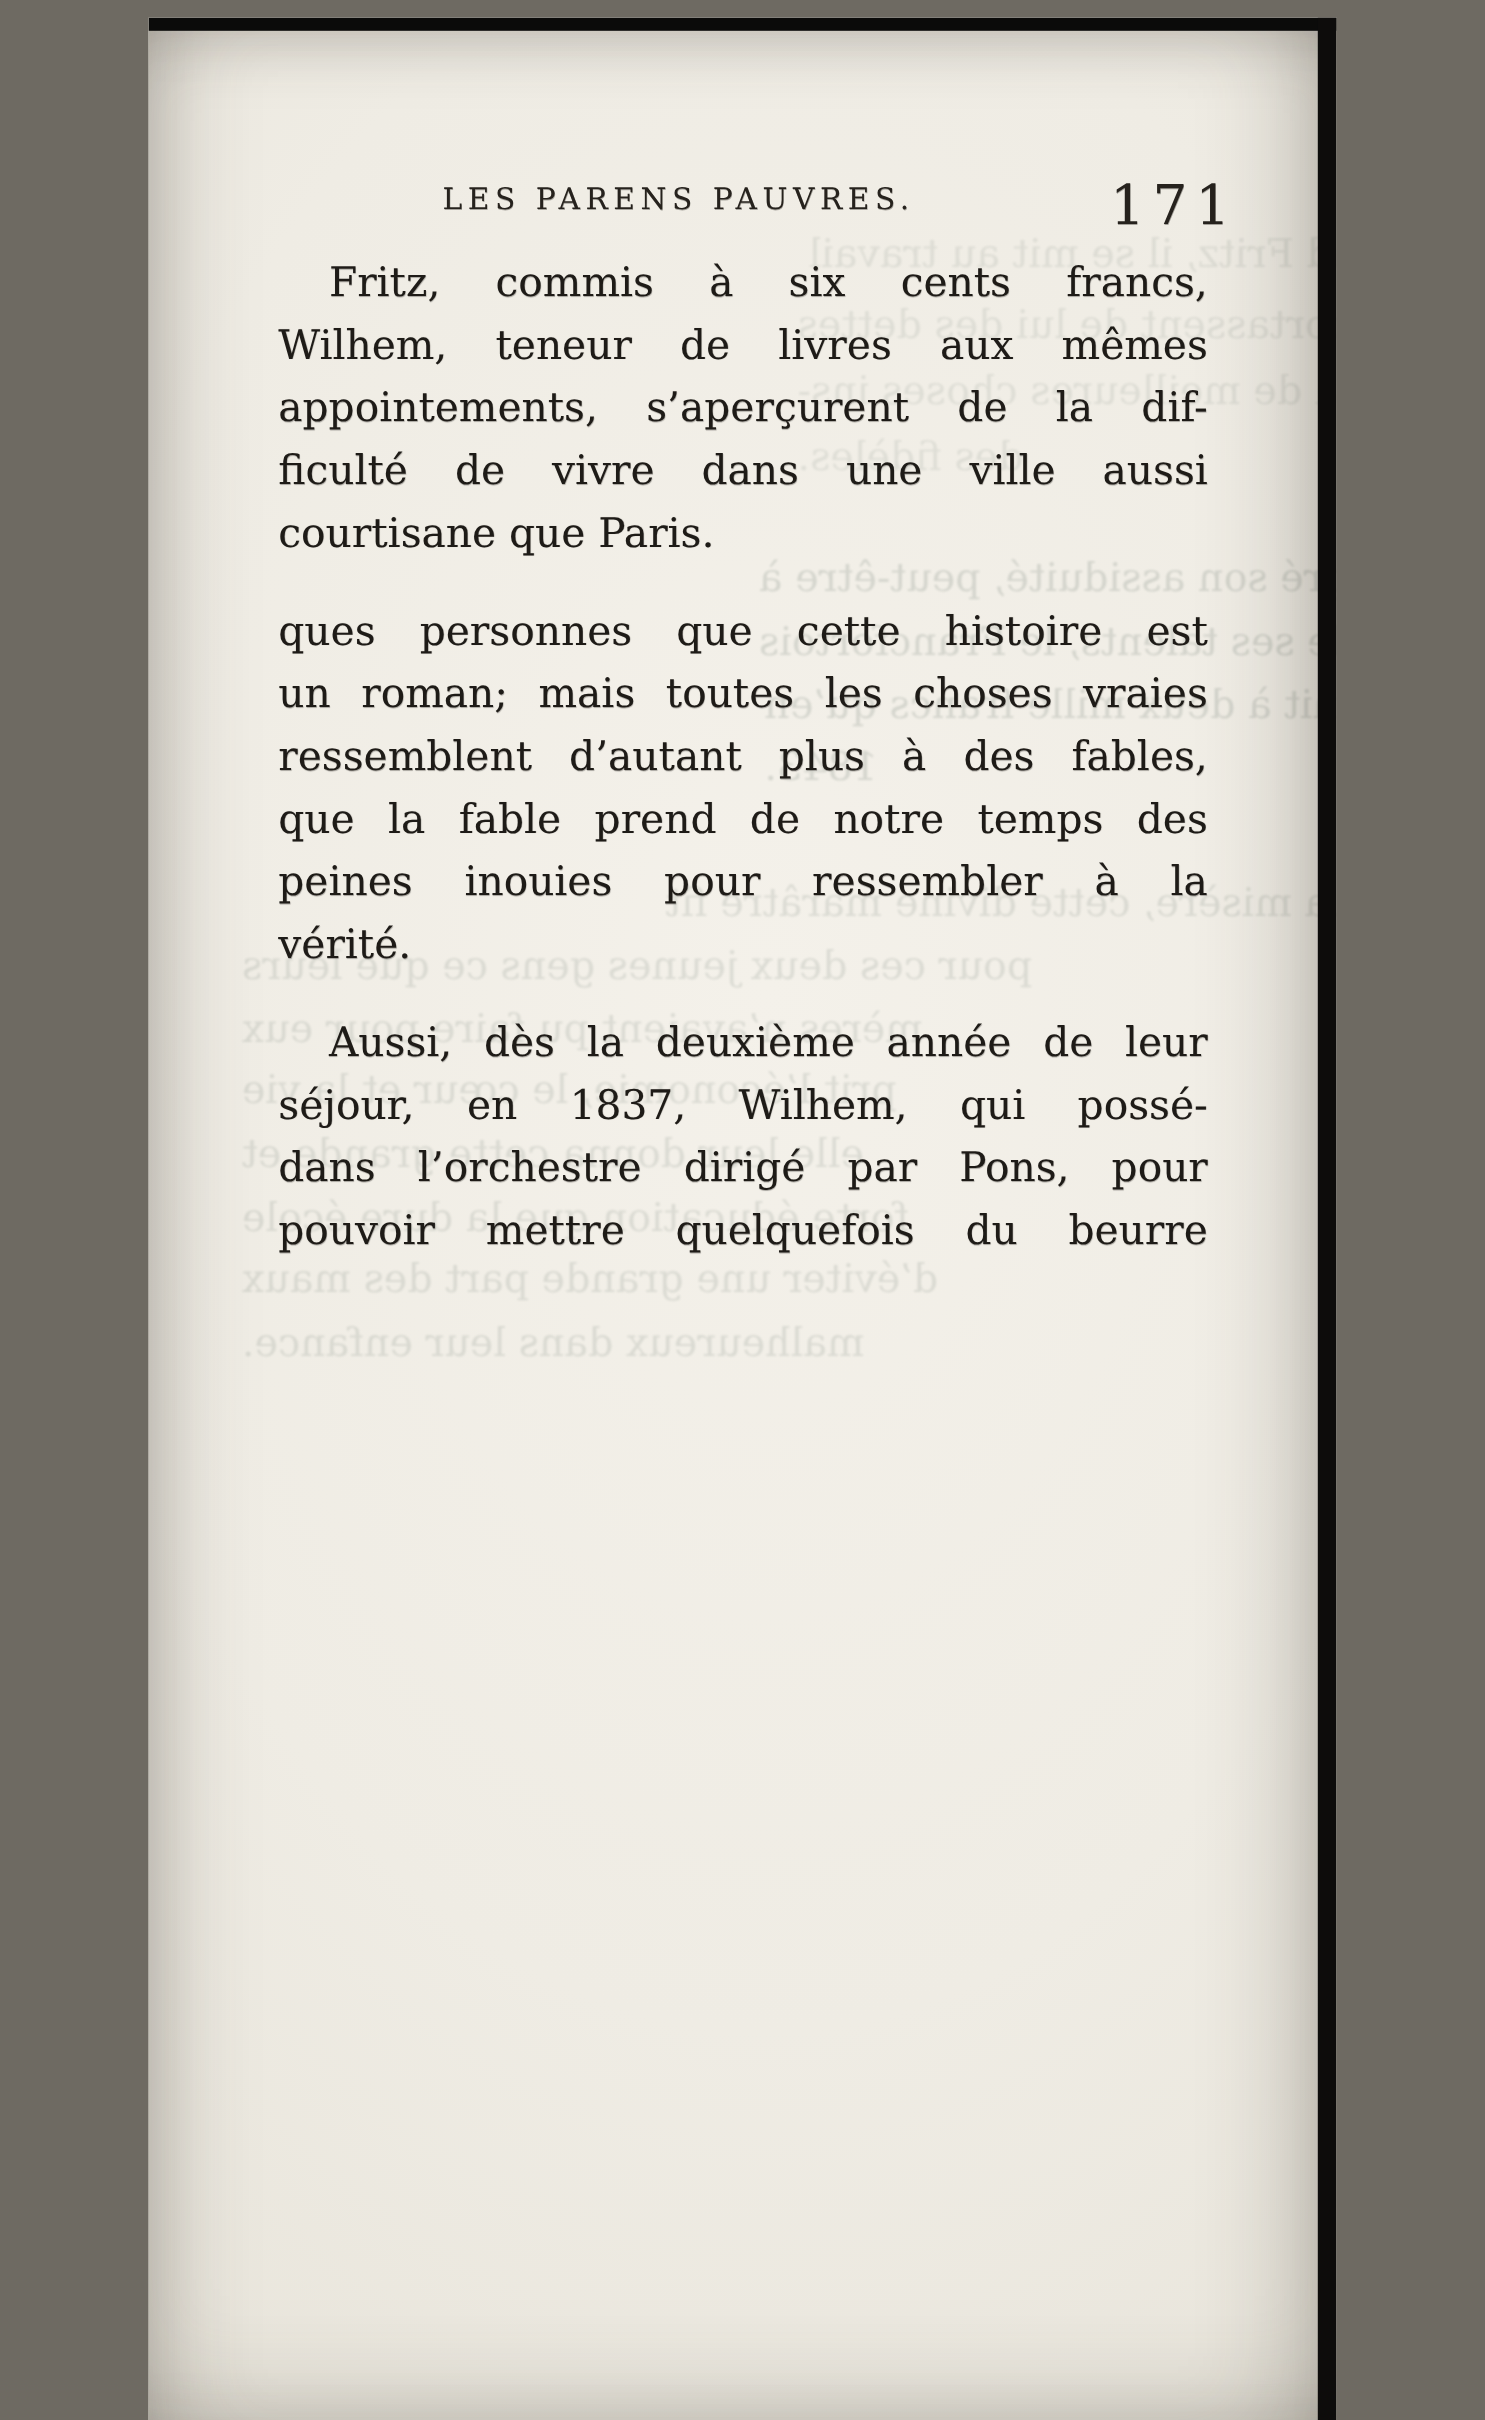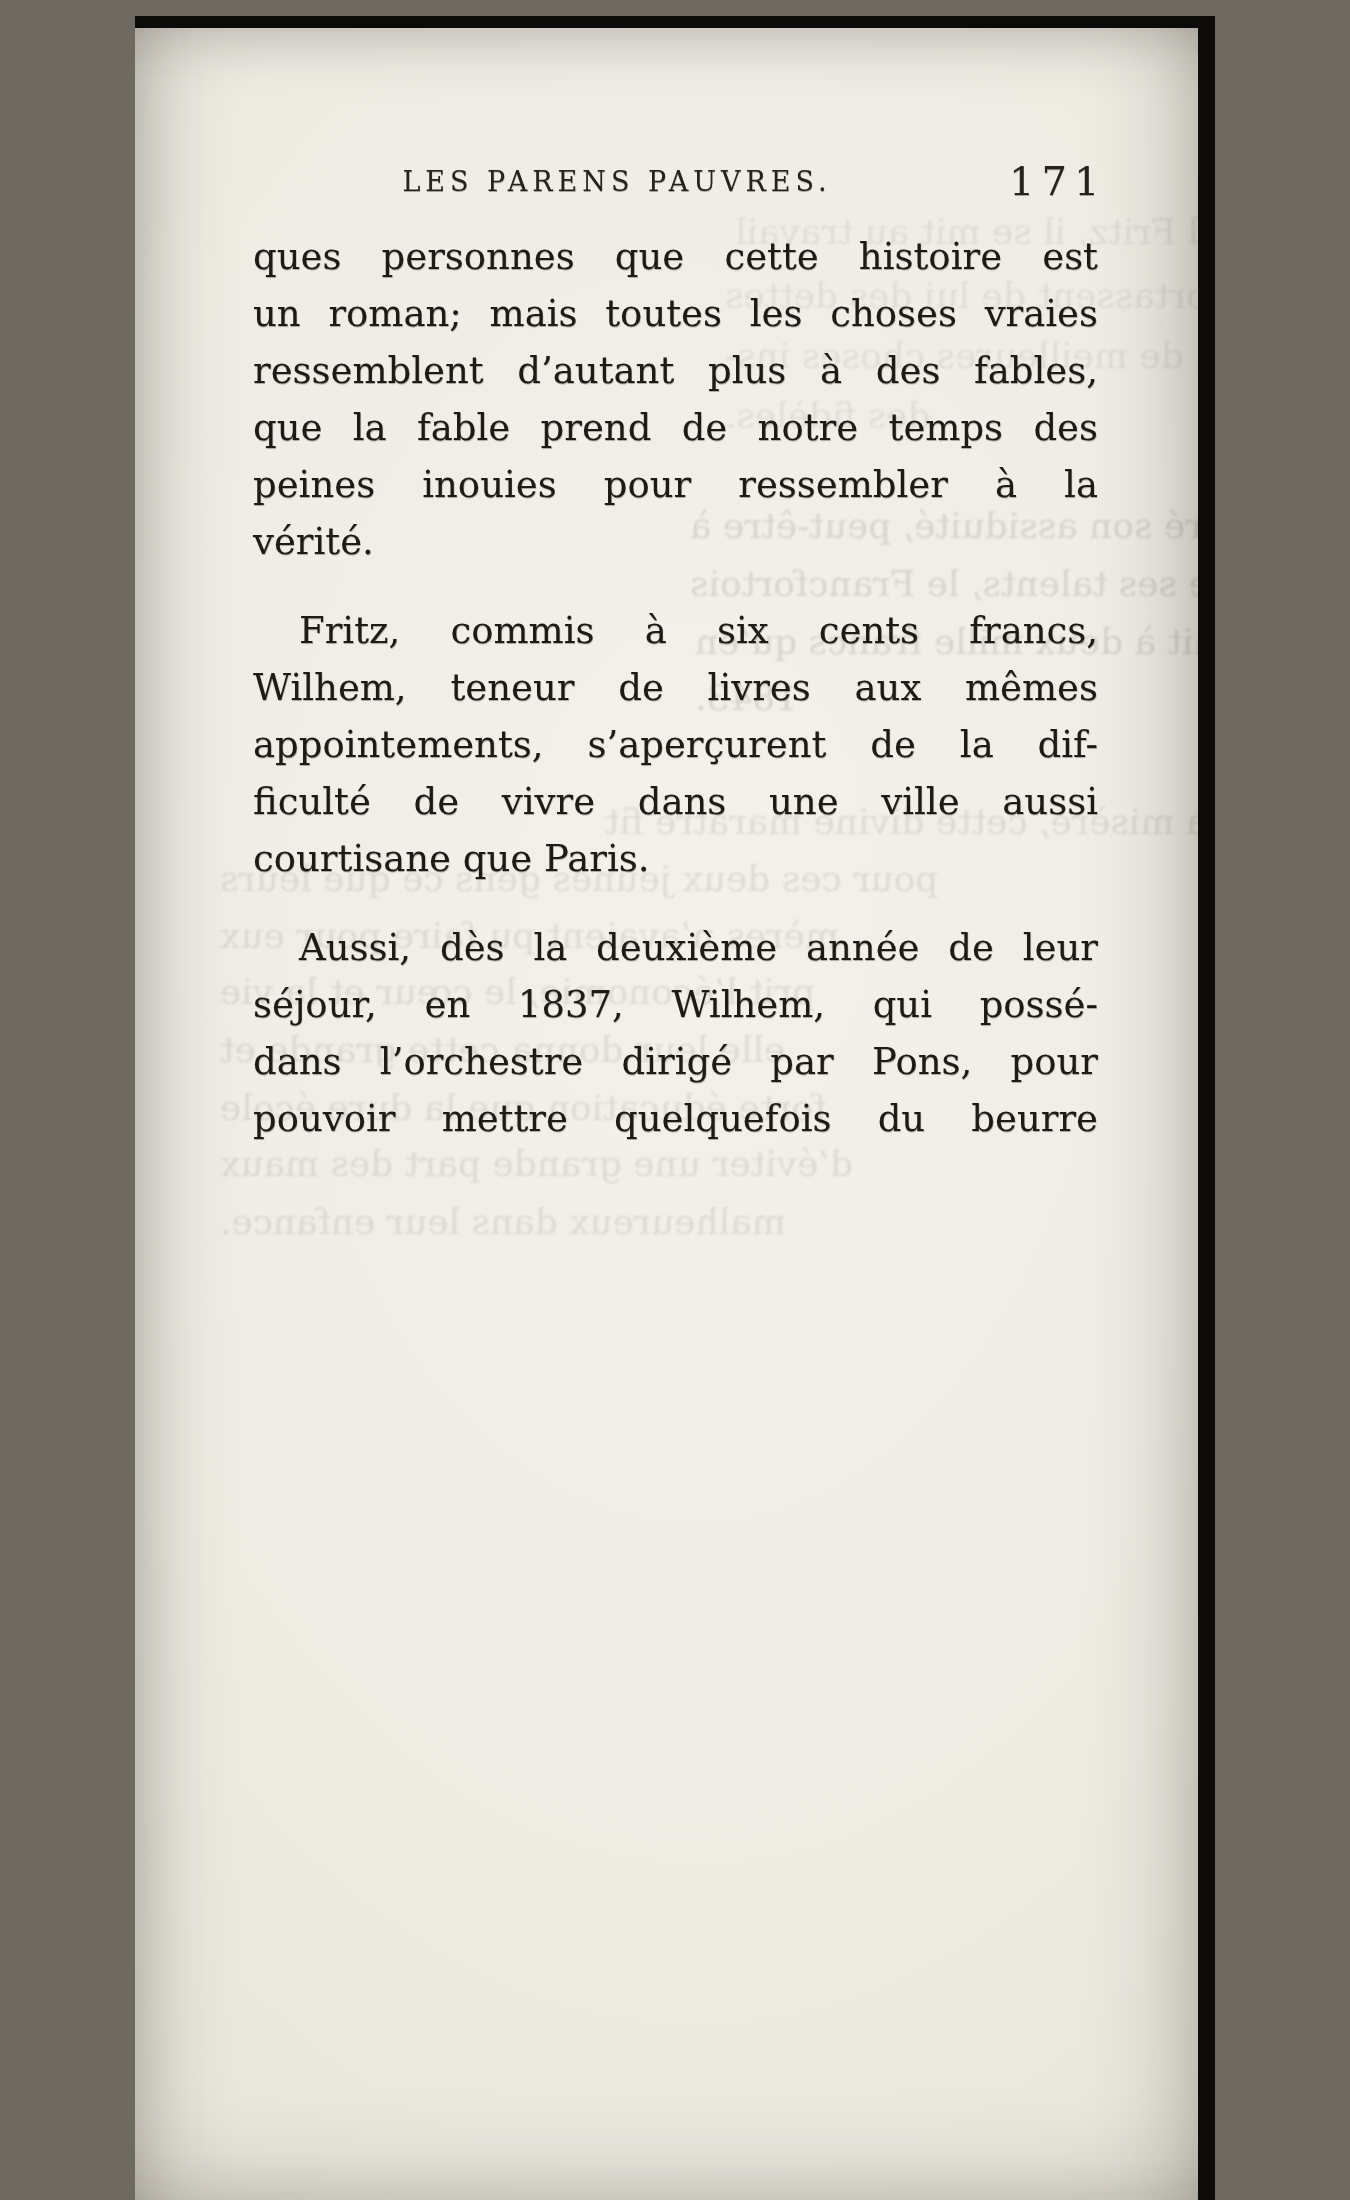--- a/index.html
+++ b/index.html
@@ -26,21 +26,21 @@
 
   
   .running-title{
     position:absolute;top:150px;left:232px;width:500px;
     text-align:center;font-size:27px;letter-spacing:5px;
     color:#26221d;z-index:4;
     text-shadow:0.3px 0.5px 0.6px rgba(25,22,18,.35);
   }
   .page-number{
     position:absolute;top:142px;left:874px;
-    font-size:40px;letter-spacing:7px;color:#26221d;z-index:4;
+    font-size:50px;letter-spacing:7px;color:#26221d;z-index:4;
     text-shadow:0.3px 0.5px 0.6px rgba(25,22,18,.35);
   }
 
   
   .text-block{
     position:absolute;top:212px;left:118px;width:845px;z-index:4;
   }
   .para{margin:0;padding:0;}
   .para + .para{margin-top:32px;}
   .ln{
@@ -99,34 +99,34 @@
     <div class="ghost g-c" style="top:1130px;left:85px;">d’éviter une grande part des maux</div>
     <div class="ghost g-c" style="top:1188px;left:85px;">malheureux dans leur enfance.</div>
   </div>
 
   <div class="running-title">LES PARENS PAUVRES.</div>
   <div class="page-number">171</div>
 
   <div class="text-block">
 
     <div class="para">
+      <div class="ln first">Fritz, commis à six cents francs,</div>
+      <div class="ln">Wilhem, teneur de livres aux mêmes</div>
+      <div class="ln">appointements, s’aperçurent de la dif-</div>
+      <div class="ln">ficulté de vivre dans une ville aussi</div>
+      <div class="ln last">courtisane que Paris.</div>
+    </div>
+
+    <div class="para">
       <div class="ln">ques personnes que cette histoire est</div>
       <div class="ln">un roman; mais toutes les choses vraies</div>
       <div class="ln">ressemblent d’autant plus à des fables,</div>
       <div class="ln">que la fable prend de notre temps des</div>
       <div class="ln">peines inouies pour ressembler à la</div>
       <div class="ln last">vérité.</div>
-    </div>
-
-    <div class="para">
-      <div class="ln first">Fritz, commis à six cents francs,</div>
-      <div class="ln">Wilhem, teneur de livres aux mêmes</div>
-      <div class="ln">appointements, s’aperçurent de la dif-</div>
-      <div class="ln">ficulté de vivre dans une ville aussi</div>
-      <div class="ln last">courtisane que Paris.</div>
     </div>
 
     <div class="para">
       <div class="ln first">Aussi, dès la deuxième année de leur</div>
       <div class="ln">séjour, en 1837, Wilhem, qui possé-</div>
       <div class="ln">dans l’orchestre dirigé par Pons, pour</div>
       <div class="ln">pouvoir mettre quelquefois du beurre</div>
     </div>
 
   </div>

